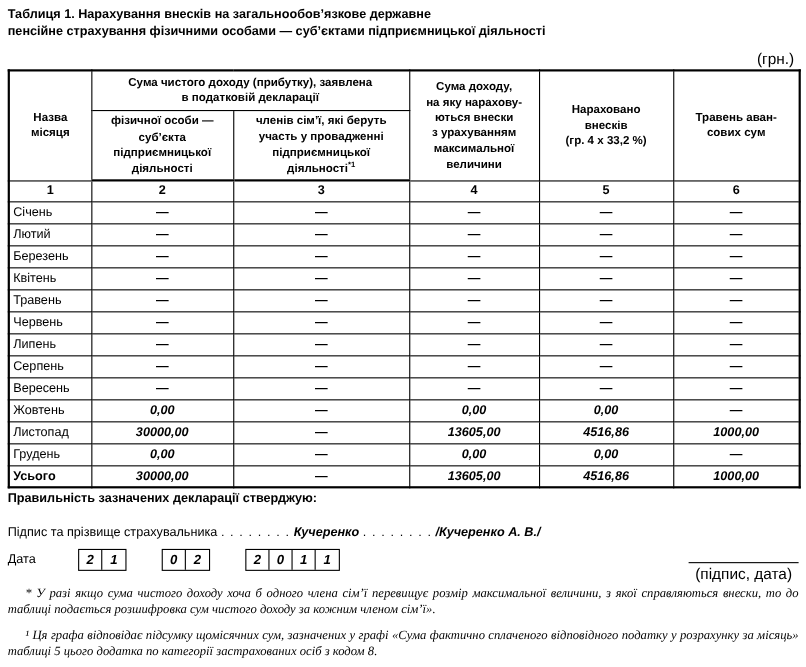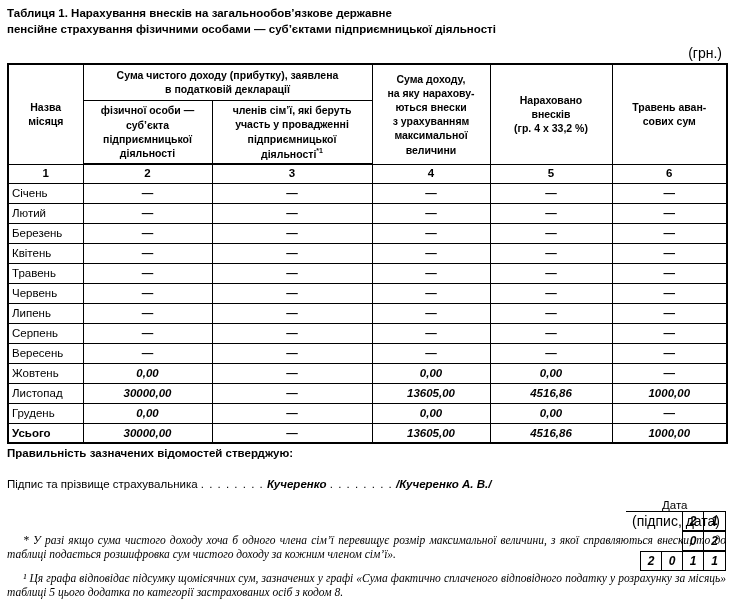--- a/index.html
+++ b/index.html
@@ -60,21 +60,21 @@
 
   .confirm-heading {
     font-weight: bold;
     font-size: 11.5px;
     margin-top: 3px;
   }
   .sig-line { font-size: 11.5px; margin-top: 19px; }
   .sig-line .dots { letter-spacing: 1px; }
   .sig-line .bi { font-weight: bold; font-style: italic; }
 
-  .date-row { display: flex; align-items: flex-end; margin-top: 9px; height: 20px; flex-direction: column; }
+  .date-row { display: flex; align-items: center; margin-top: 9px; height: 20px; }
   .date-label { width: 64px; font-size: 11.5px; }
   .box-group { display: flex; border: 1px solid #000; height: 20px; }
   .box-group + .box-group { margin-left: 32px; }
   .box-cell {
     width: 21px; height: 18px;
     border-right: 1px solid #000;
     display: flex; align-items: center; justify-content: center;
     font-weight: bold; font-style: italic; font-size: 12px;
   }
   .box-cell:last-child { border-right: none; }
@@ -261,21 +261,21 @@
           <td class="month">Усього</td>
           <td class="val">30000,00</td>
           <td class="val dash">—</td>
           <td class="val">13605,00</td>
           <td class="val">4516,86</td>
           <td class="val">1000,00</td>
         </tr>
       </tbody>
   </table>
 
-  <div class="confirm-heading">Правильність зазначених відомостей стверджую:</div>
+  <div class="confirm-heading">Правильність зазначених декларації стверджую:</div>
 
   <div class="sig-line">
     <span>Підпис та прізвище страхувальника</span>
     <span class="dots">. . . . . . . .</span>
     <span class="bi">Кучеренко</span>
     <span class="dots">. . . . . . . .</span>
     <span class="bi">/Кучеренко А. В./</span>
   </div>
 
   <div class="date-row">

